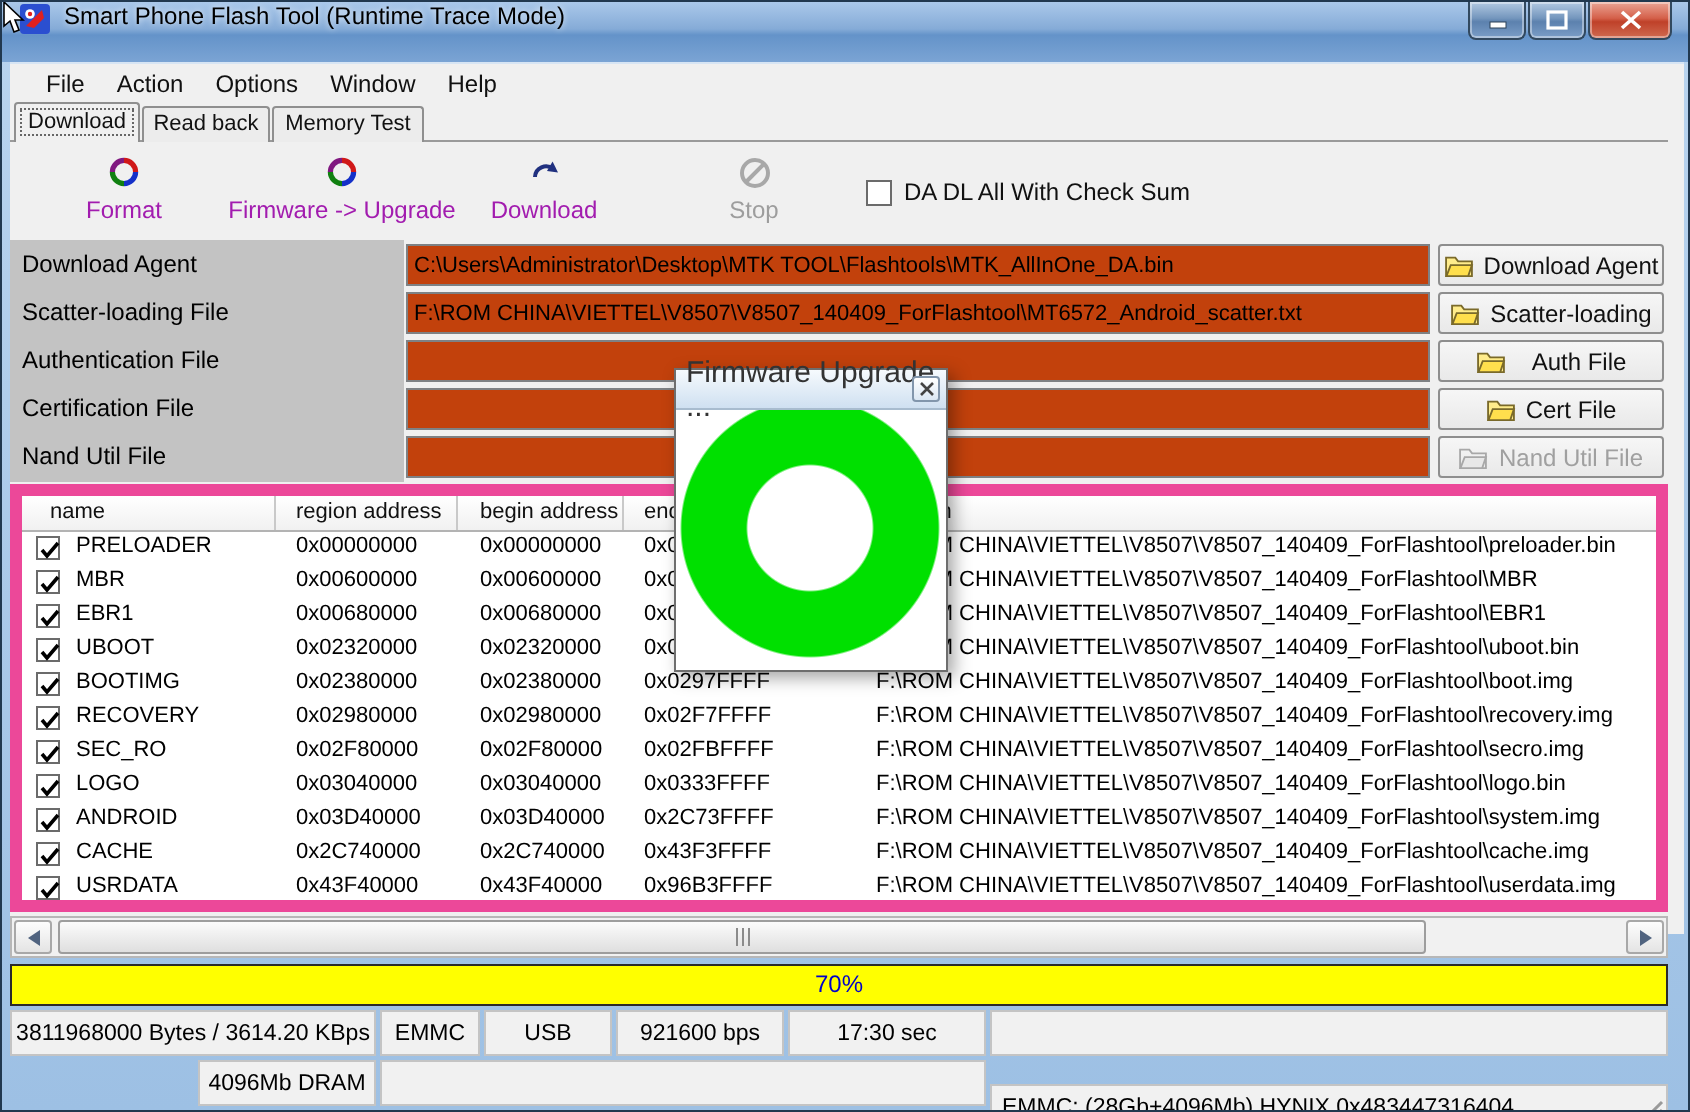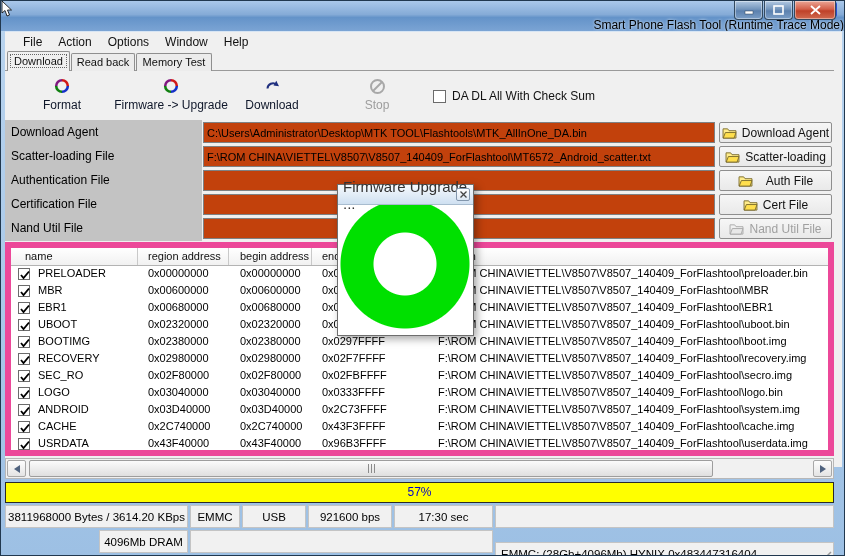--- a/index.html
+++ b/index.html
@@ -7,21 +7,21 @@
   body { font-family:"Liberation Sans", sans-serif; }
   .window {
     position:relative; width:845px; height:556px;
     background:linear-gradient(#b9d4ef,#9dc0e4);
     border:1px solid #21384f; overflow:hidden;
   }
   
   .titlebar {
     position:absolute; top:0; left:0; right:0; height:30px;
     background:linear-gradient(#aac8ea 0%, #85abd7 45%, #6493c9 55%, #7ba4d4 100%);
-    display:flex; align-items:flex-end; padding-left:8px;flex-direction:column;
+    display:flex; align-items:flex-start; padding-left:8px;
   }
   .cursor-arrow { position:absolute; left:0; top:0; z-index:99; }
   .app-icon { width:17px; height:17px; margin-right:6px; display:inline-block; }
   .title-text { font-size:12px; color:#000; text-shadow:0 0 3px rgba(255,255,255,.85); }
   .win-controls { position:absolute; top:0; right:8px; display:flex; gap:1px; }
   .wbtn {
     width:29px; height:19px; border:1px solid #32495f; border-top:none;
     border-radius:0 0 4px 4px;
     background:linear-gradient(#b2c9e2,#7496bd 45%,#5c81ae 55%,#7b9ec7);
     box-shadow:inset 0 0 0 1px rgba(255,255,255,.4);
@@ -44,21 +44,21 @@
   .tab {
     position:absolute; font-size:11px; color:#111; text-align:center;
     background:#f0f0f0; border:1px solid #8f8f8f; border-bottom:none;
     border-radius:2px 2px 0 0; line-height:18px; z-index:2;
   }
   .tab.active { top:19px; height:20px; outline:1px dotted #666; outline-offset:-4px; }
   .tab.inactive { top:21px; height:18px; line-height:16px; background:#ececec; }
   
   .tool { position:absolute; top:46px; text-align:center; }
   .ticon { height:18px; display:flex; justify-content:center; }
-  .tlabel { font-size:12px; color:#0f172a; margin-top:2px; }
+  .tlabel { font-size:12px; color:#a21caf; margin-top:2px; }
   .tool.disabled .tlabel { color:#9d9d9d; }
   .da-check { position:absolute; left:428px; top:57px; display:flex; align-items:center; gap:6px; }
   .cb {
     width:13px; height:13px; background:#fff; border:1px solid #6b6b6b; position:relative; flex:none;
   }
   .da-label { font-size:12px; color:#111; }
   
   .label-panel { position:absolute; left:0; top:88px; width:197px; height:121px; background:#c3c3c3; }
   .f-label { position:absolute; left:6px; height:21px; line-height:21px; font-size:12px; color:#000; }
   .f-input {
@@ -398,21 +398,21 @@
       <div class="sthumb">
         <span class="grip-line"></span>
         <span class="grip-line"></span>
         <span class="grip-line"></span>
       </div>
       <div class="sbtn" style="right:1px;">
           <span class="tri-r"></span>
         </div>
     </div>
 
-    <div class="progress">57%</div>
+    <div class="progress">70%</div>
 
     <div class="scell" style="left:0; top:473px; width:183px;">3811968000 Bytes / 3614.20 KBps</div>
     <div class="scell" style="left:185px; top:473px; width:50px;">EMMC</div>
     <div class="scell" style="left:237px; top:473px; width:64px;">USB</div>
     <div class="scell" style="left:303px; top:473px; width:84px;">921600 bps</div>
     <div class="scell" style="left:389px; top:473px; width:99px;">17:30 sec</div>
     <div class="scell" style="left:490px; top:473px; width:339px;"></div>
 
     <div class="scell" style="left:94px; top:498px; width:89px;">4096Mb DRAM</div>
     <div class="scell" style="left:185px; top:498px; width:303px;"></div>

